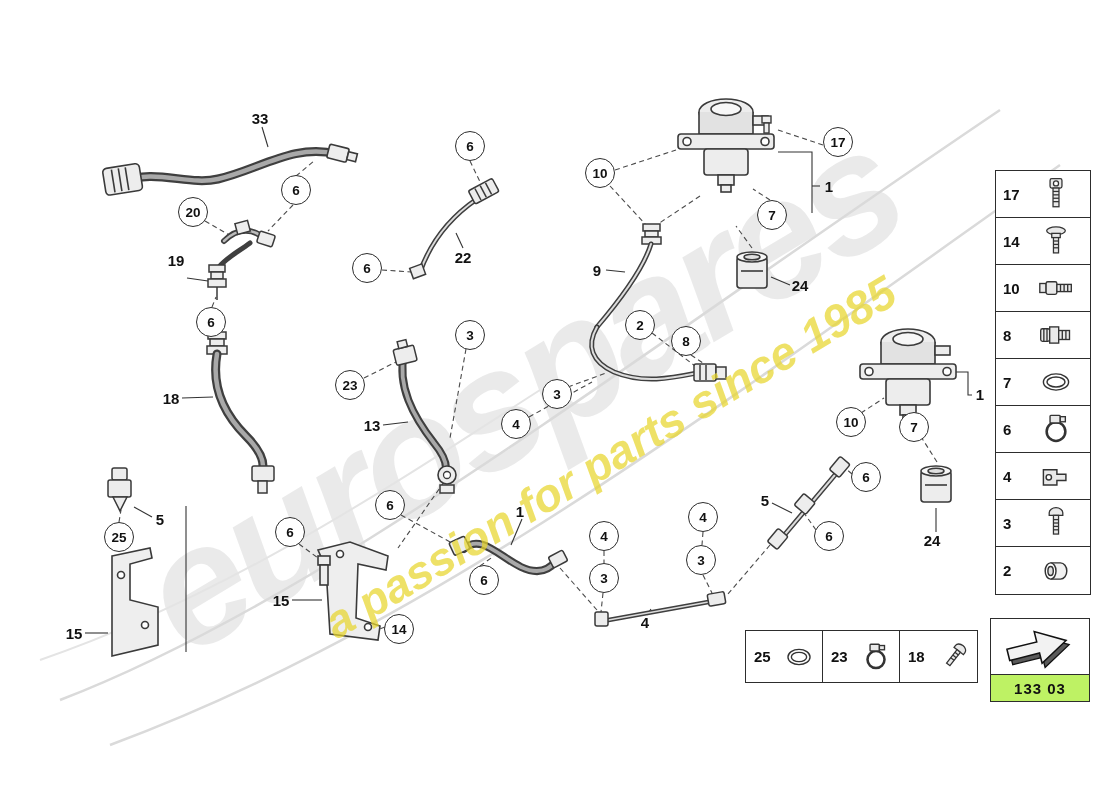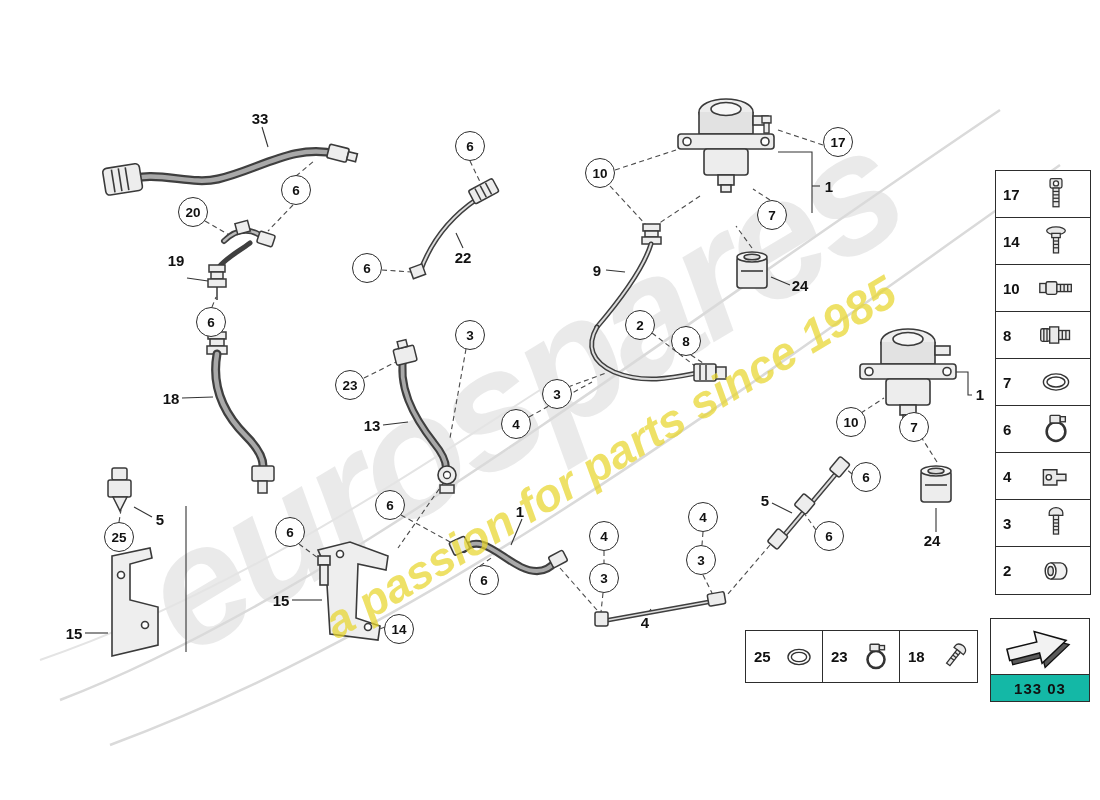--- a/index.html
+++ b/index.html
@@ -63,21 +63,21 @@
   .lb-num { font-weight:bold; font-size:15px; width:26px; }
   .lb-icon { flex:1; display:flex; justify-content:center; align-items:center; }
 
   
   .nav-box { position:absolute; left:990px; top:618px; width:100px; z-index:5; }
   .nav-arrow {
     border:1.7px solid #2d2d2d; height:57px; background:#fff;
     display:flex; align-items:center; justify-content:center;
   }
   .nav-code {
-    border:1.7px solid #2d2d2d; border-top:none; height:27px; background:#14b8a6;
+    border:1.7px solid #2d2d2d; border-top:none; height:27px; background:#bef264;
     display:flex; align-items:center; justify-content:center;
     font-weight:bold; font-size:15px; letter-spacing:1px;
   }
 </style>
 </head>
 <body>
 
 <div class="stage">
 
   <div class="wm-brand">eurospares</div>

